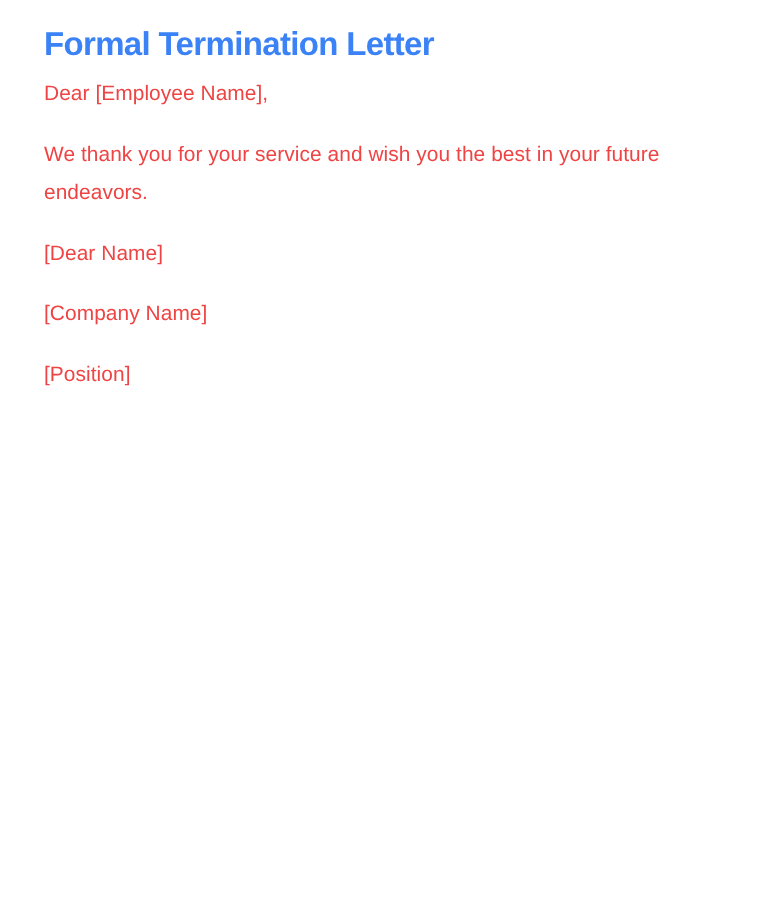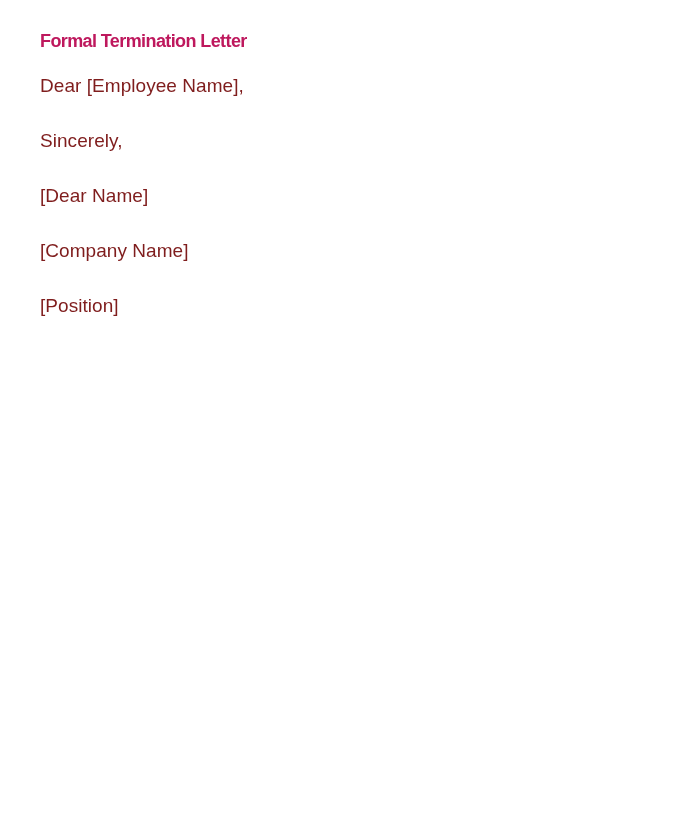--- a/index.html
+++ b/index.html
@@ -14,47 +14,47 @@
       font-family: "Liberation Sans", sans-serif;
       color: #111111;
     }
     .page {
       position: relative;
       padding: 24px 40px 0 40px;
       box-sizing: border-box;
       width: 700px;
     }
     .title {
-      font-size: 18px;
+      font-size: 30px;
       font-weight: bold;
       letter-spacing: -0.6px;
       line-height: 34px;
       margin: 0 0 10px 0;
-      color: #be185d;
+      color: #3b82f6;
     }
     .para {
       font-size: 19px;
       line-height: 35px;
       margin: 0 0 20px 0;
       letter-spacing: 0.05px;
-      color: #7f1d1d;
+      color: #ef4444;
     }
     .para.single {
       margin-bottom: 20px;
     }
   </style>
 </head>
 <body>
 
 <div class="page">
   <h1 class="title">Formal Termination Letter</h1>
 
   <p class="para single">Dear [Employee Name],</p>
 
+  <p class="para">We thank you for your service and wish you the best in your future endeavors.</p>
 
-  <p class="para single">Sincerely,</p>
 
   <div>
     <p class="para single">[Dear Name]</p>
     <p class="para single">[Company Name]</p>
     <p class="para single">[Position]</p>
   </div>
 </div>
 
 </body></html>

